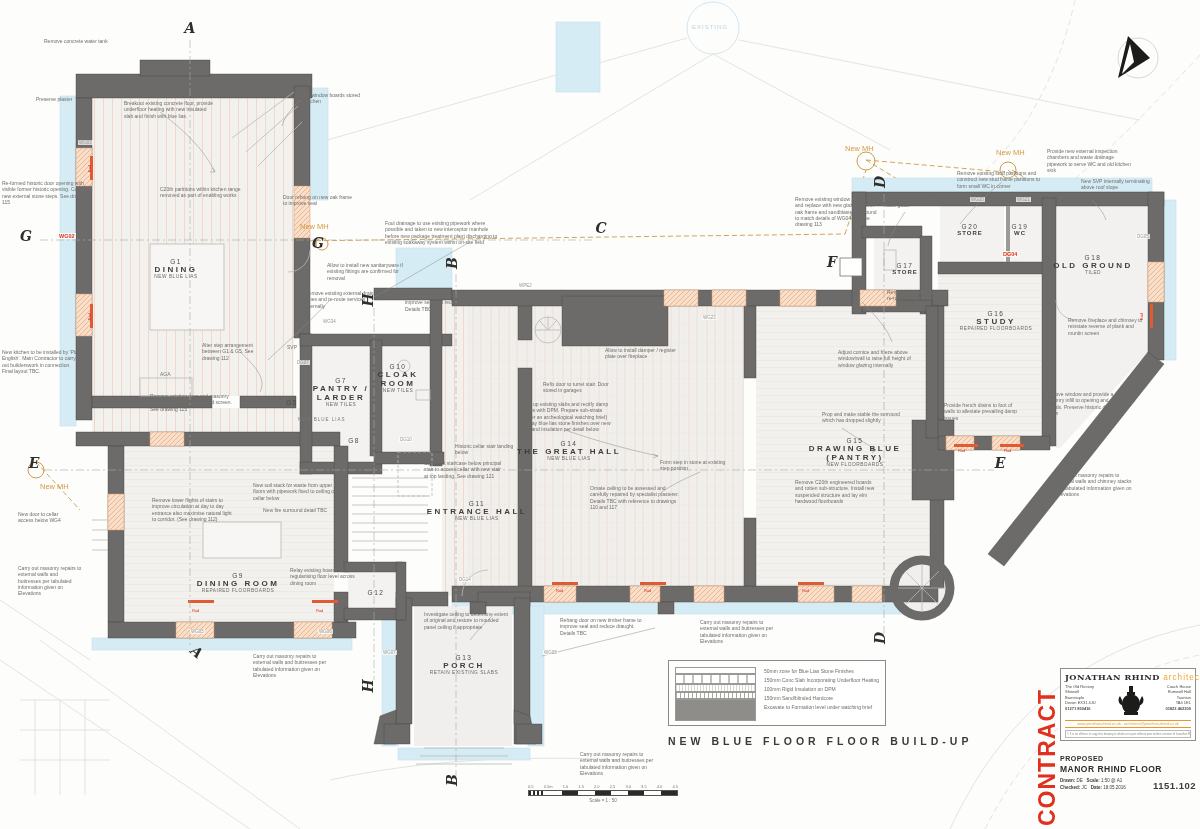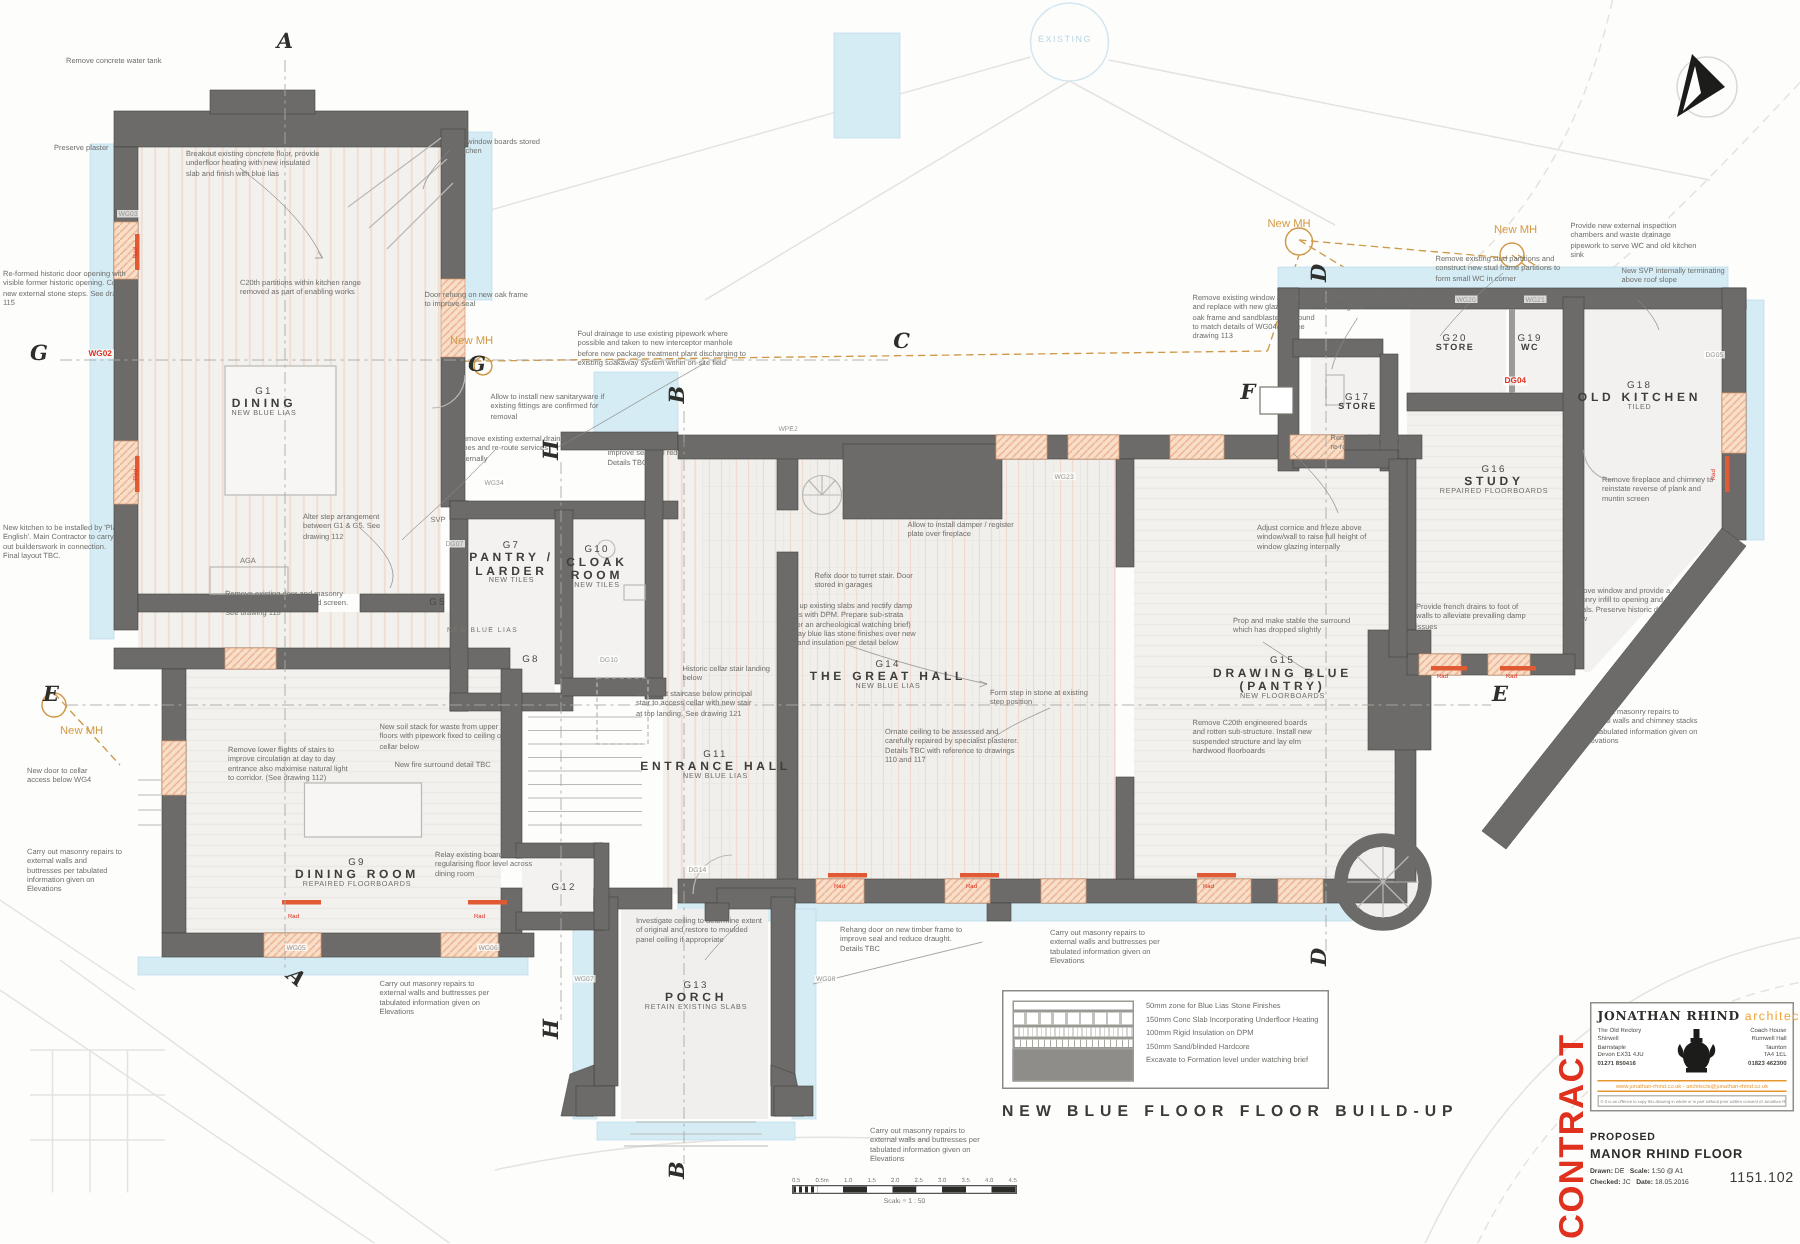--- a/index.html
+++ b/index.html
@@ -61,21 +61,21 @@
   .addr .ph{font-weight:bold;}
   .crest{width:30px;height:34px;flex:0 0 auto;margin:0 2px;}
   .web-line{margin-top:2px;text-align:center;font-size:3.8px;color:#e8962e;
             border-top:0.5px solid #e8962e;border-bottom:0.5px solid #e8962e;padding:1px 0;white-space:nowrap;}
   .disc-line{margin-top:2px;font-size:2.8px;color:#8a8a84;border:0.5px solid #bbbbb5;padding:1px;white-space:nowrap;overflow:hidden;}
   .stage-line{margin-top:14px;font-size:7px;font-weight:bold;letter-spacing:.5px;}
   .dwg-title{font-size:8.5px;font-weight:bold;letter-spacing:.5px;margin-top:2px;}
   .meta{margin-top:4px;position:relative;font-size:4.5px;color:#3c3c38;}
   .meta .mrow{margin-top:2px;}
   .meta b{font-weight:bold;}
-  .dwg-no{position:absolute;right:0;top:2px;font-size:9.5px;font-weight:normal;letter-spacing:.5px;}
+  .dwg-no{position:absolute;right:0;top:2px;font-size:9.5px;font-weight:bold;letter-spacing:.5px;}
   #contract{position:absolute;left:1034px;top:826px;transform:rotate(-90deg);transform-origin:0 0;
             width:140px;font-size:23px;font-weight:bold;color:#e0301e;letter-spacing:1px;
             font-family:"Liberation Sans",sans-serif;}
 </style>
 </head>
 <body>
 
 <div id="canvas">
 
 <svg id="plan-svg" width="1200" height="829" viewBox="0 0 1200 829" xmlns="http://www.w3.org/2000/svg">
@@ -345,21 +345,21 @@
       <div class="ann" style="left: 18px; top: 511px; width: 56px;">New door to cellar access below WG4</div>
       <div class="ann" style="left: 18px; top: 565px; width: 64px;">Carry out masonry repairs to external walls and buttresses per tabulated information given on Elevations</div>
       <div class="room" style="left: 176px; top: 268px;">
         <span class="rid">G1</span>
         <span class="rname">DINING</span>
         <span class="rsub">NEW BLUE LIAS</span>
       </div>
       <div class="room" style="left: 292px; top: 402px;">
         <span class="rid">G5</span>
       </div>
-      <div class="room wrap" style="left: 341px; top: 375px;">
+      <div class="room wrap" style="left: 341px; top: 392px;">
         <span class="rid">G7</span>
         <span class="rname">PANTRY / LARDER</span>
         <span class="rsub">NEW TILES</span>
       </div>
       <div class="room" style="left: 354px; top: 440px;">
         <span class="rid">G8</span>
       </div>
       <div class="room wrap" style="left: 398px; top: 378px;">
         <span class="rid">G10</span>
         <span class="rname">CLOAK ROOM</span>
@@ -376,21 +376,21 @@
         <span class="rsub">NEW BLUE LIAS</span>
       </div>
       <div class="room" style="left: 376px; top: 592px;">
         <span class="rid">G12</span>
       </div>
       <div class="room" style="left: 464px; top: 664px;">
         <span class="rid">G13</span>
         <span class="rname">PORCH</span>
         <span class="rsub">RETAIN EXISTING SLABS</span>
       </div>
-      <div class="room" style="left: 592px; top: 450px;">
+      <div class="room" style="left: 569px; top: 450px;">
         <span class="rid">G14</span>
         <span class="rname">THE GREAT HALL</span>
         <span class="rsub">NEW BLUE LIAS</span>
       </div>
       <div class="room" style="left: 855px; top: 452px;">
         <span class="rid">G15</span>
         <span class="rname">DRAWING BLUE</span>
         <span class="rname2">(PANTRY)</span>
         <span class="rsub">NEW FLOORBOARDS</span>
       </div>
@@ -398,21 +398,21 @@
         <span class="rid">G16</span>
         <span class="rname">STUDY</span>
         <span class="rsub">REPAIRED FLOORBOARDS</span>
       </div>
       <div class="room small" style="left: 905px; top: 268px;">
         <span class="rid">G17</span>
         <span class="rname">STORE</span>
       </div>
       <div class="room" style="left: 1093px; top: 264px;">
         <span class="rid">G18</span>
-        <span class="rname">OLD KITCHEN</span>
+        <span class="rname">OLD GROUND</span>
         <span class="rsub">TILED</span>
       </div>
       <div class="room small" style="left: 1020px; top: 229px;">
         <span class="rid">G19</span>
         <span class="rname">WC</span>
       </div>
       <div class="room small" style="left: 970px; top: 229px;">
         <span class="rid">G20</span>
         <span class="rname">STORE</span>
       </div>

